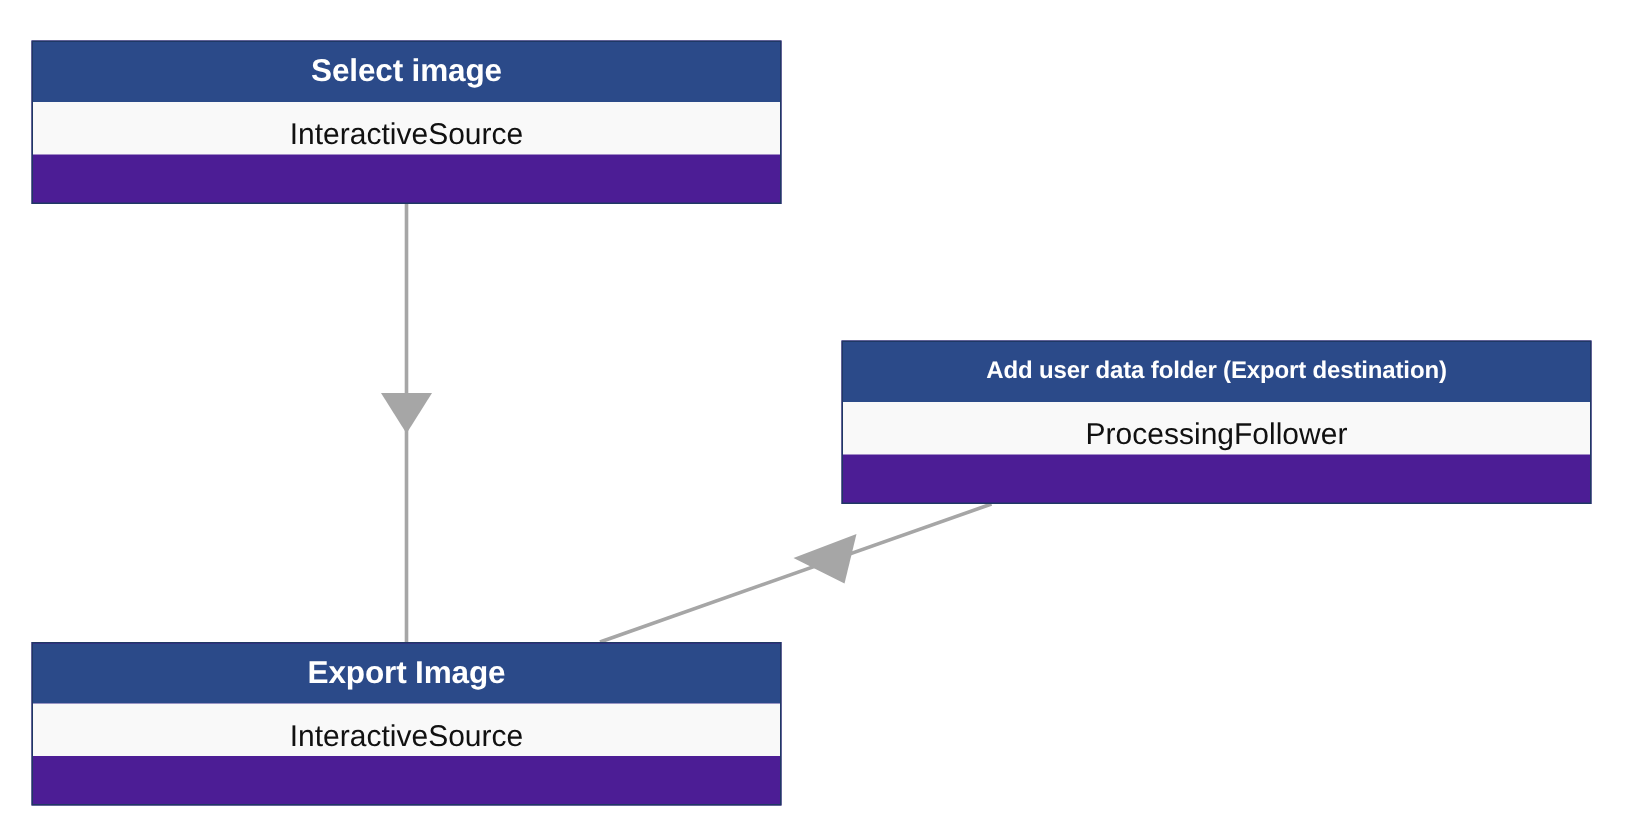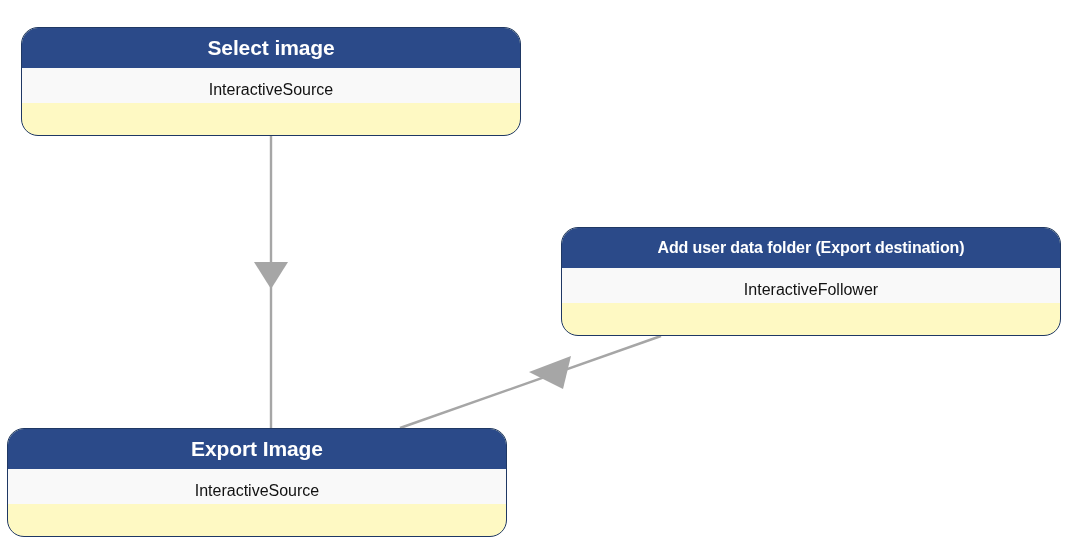--- a/index.html
+++ b/index.html
@@ -23,22 +23,22 @@
     left: 0;
     top: 0;
     width: 1091px;
     height: 557px;
     pointer-events: none;
   }
   .node {
     position: absolute;
     box-sizing: border-box;
     border: 1.6px solid #1f3864;
-    border-radius: 17px;
-    background: #fef9c3;
+    border-radius: 0;
+    background: #4c1d95;
     overflow: hidden;
     box-shadow: 0 0 0 0 rgba(0,0,0,0);
   }
   .node-header {
     box-sizing: border-box;
     height: 40px;
     background: #2b4a89;
     color: #ffffff;
     font-size: 21px;
     font-weight: bold;
@@ -51,41 +51,41 @@
     text-align: center;
   }
   .node-header.fill {
     text-align: center;
     padding: 0 4px;
   }
   .node-body {
     box-sizing: border-box;
     background: #f9f9f9;
     color: #111111;
-    font-size: 16px;
+    font-size: 20px;
     text-align: center;
     padding-top: 9px;
     line-height: 26px;
     white-space: nowrap;
   }
   
   #node-select-image {
     left: 21px;
     top: 27px;
     width: 500px;
     height: 109px;
   }
   #node-add-user-data-folder {
     left: 561px;
     top: 227px;
     width: 500px;
     height: 109px;
   }
   #node-export-image {
-    left: 7px;
+    left: 21px;
     top: 428px;
     width: 500px;
     height: 109px;
   }
   #node-add-user-data-folder .node-header {
     font-size: 16px;
   }
 </style>
 </head>
 <body>
@@ -105,21 +105,21 @@
     </g>
   </svg>
 
   <div class="node" id="node-select-image">
     <div class="node-header center">Select image</div>
     <div class="node-body">InteractiveSource</div>
   </div>
 
   <div class="node" id="node-add-user-data-folder">
     <div class="node-header fill">Add user data folder (Export destination)</div>
-    <div class="node-body">InteractiveFollower</div>
+    <div class="node-body">ProcessingFollower</div>
   </div>
 
   <div class="node" id="node-export-image">
     <div class="node-header center">Export Image</div>
     <div class="node-body">InteractiveSource</div>
   </div>
 
 </div>
 
 </body></html>

